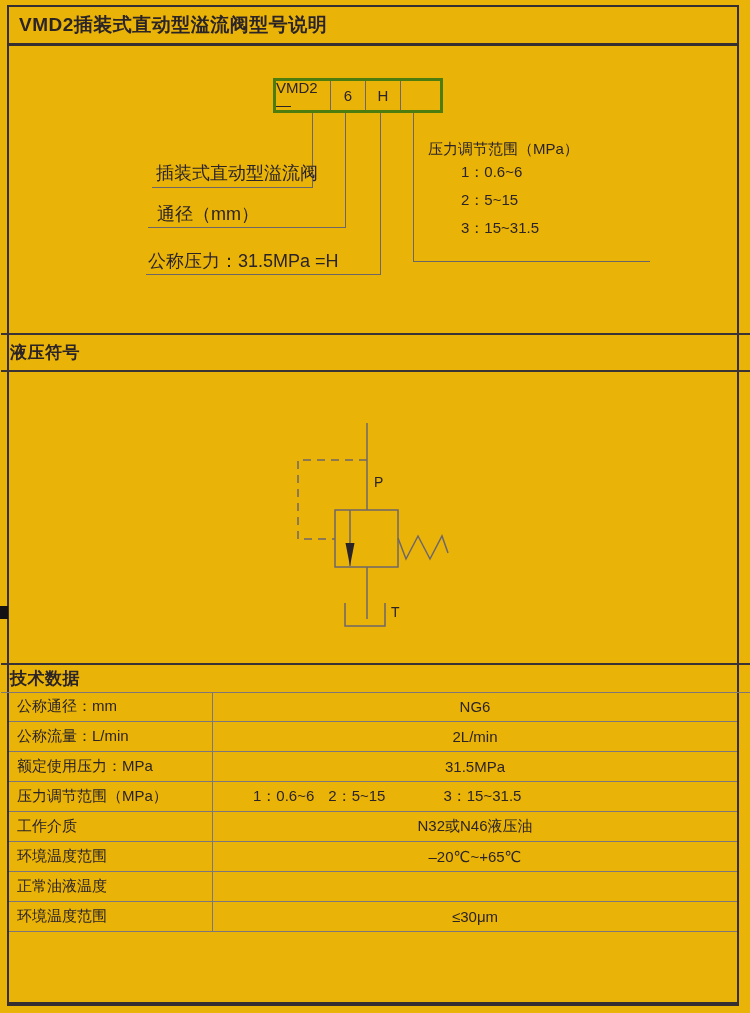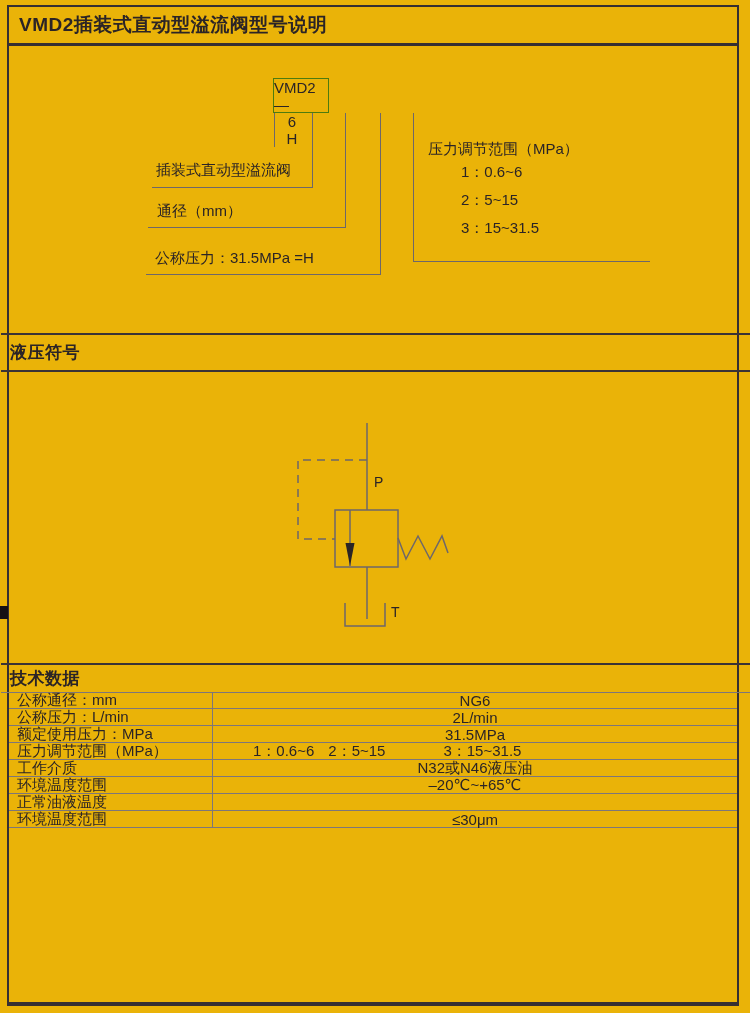--- a/index.html
+++ b/index.html
@@ -26,34 +26,34 @@
     border-top:2px solid #3a3336; border-bottom:2px solid #3a3336;
     display:flex; align-items:center;
   }
   .bandtitle{ font-size:17px; font-weight:bold; padding-left:9px; letter-spacing:0.5px;}
   
   .vline{ width:1px; background:#6e676a; }
   .hline{ height:1px; background:#6e676a; }
   
   .codebox{
     left:273px; top:78px; height:35px; display:flex;
-    border:1px solid #4d7c0f; box-sizing:border-box;flex-direction:column;
+    border:3px solid #4d7c0f; box-sizing:border-box;
   }
   .codecell{
     display:flex; align-items:center; justify-content:center;
     font-size:15px; box-sizing:border-box;
   }
   .codecell + .codecell{ border-left:1px solid #6e676a; }
-  .lbl{ font-size:15px; white-space:nowrap; }
+  .lbl{ font-size:18px; white-space:nowrap; }
   .prtitle{ font-size:15px; }
   .pritem{ font-size:15px; }
   
   .table{ left:9px; top:692px; width:728px; }
   .trow{
-    display:flex; height:17px; border-bottom:1px solid #7d767a;
+    display:flex; height:30px; border-bottom:1px solid #7d767a;
     box-sizing:border-box; font-size:15px;
   }
   .tlabel{
     width:204px; flex:0 0 204px; border-right:1px solid #7d767a;
     display:flex; align-items:center; padding-left:8px; box-sizing:border-box;
   }
   .tvalue{
     flex:1; display:flex; align-items:center; justify-content:center;
   }
   .tvalue-items{
@@ -88,21 +88,21 @@
   <div class="abs hline" style="left:152px;top:187px;width:161px"></div>
   <div class="abs vline" style="left:345px;top:113px;height:114px"></div>
   <div class="abs hline" style="left:148px;top:227px;width:198px"></div>
   <div class="abs vline" style="left:380px;top:113px;height:161px"></div>
   <div class="abs hline" style="left:146px;top:274px;width:235px"></div>
   <div class="abs vline" style="left:413px;top:113px;height:148px"></div>
   <div class="abs hline" style="left:413px;top:261px;width:237px"></div>
 
   <div class="abs lbl" style="left:156px;top:161px">插装式直动型溢流阀</div>
   <div class="abs lbl" style="left:157px;top:202px">通径（mm）</div>
-  <div class="abs lbl" style="left:155px;top:249px">公称压力：31.5MPa  =H</div>
+  <div class="abs lbl" style="left:148px;top:249px">公称压力：31.5MPa  =H</div>
 
   <div class="abs prtitle" style="left:428px;top:140px">压力调节范围（MPa）</div>
   <div class="abs pritem" style="left:461px;top:163px">1：0.6~6</div>
   <div class="abs pritem" style="left:461px;top:191px">2：5~15</div>
   <div class="abs pritem" style="left:461px;top:219px">3：15~31.5</div>
 
   <div class="abs band" style="top:333px">
     <div class="bandtitle">液压符号</div>
   </div>
 
@@ -130,21 +130,21 @@
   <div class="abs band" style="top:663px;border-bottom-width:1px;border-bottom-color:#7d767a;height:30px">
     <div class="bandtitle">技术数据</div>
   </div>
 
   <div class="abs table">
     <div class="trow">
       <div class="tlabel">公称通径：mm</div>
       <div class="tvalue">NG6</div>
     </div>
     <div class="trow">
-      <div class="tlabel">公称压力：L/min</div>
+      <div class="tlabel">公称流量：L/min</div>
       <div class="tvalue">2L/min</div>
     </div>
     <div class="trow">
       <div class="tlabel">额定使用压力：MPa</div>
       <div class="tvalue">31.5MPa</div>
     </div>
     <div class="trow">
       <div class="tlabel">压力调节范围（MPa）</div>
       <div class="tvalue-items">
         <span class="i1">1：0.6~6</span>

